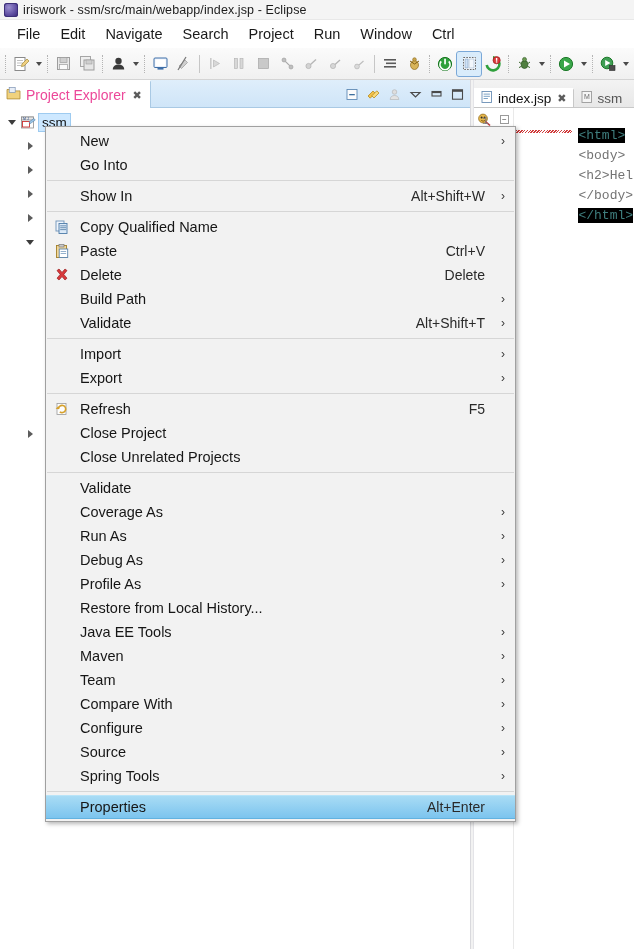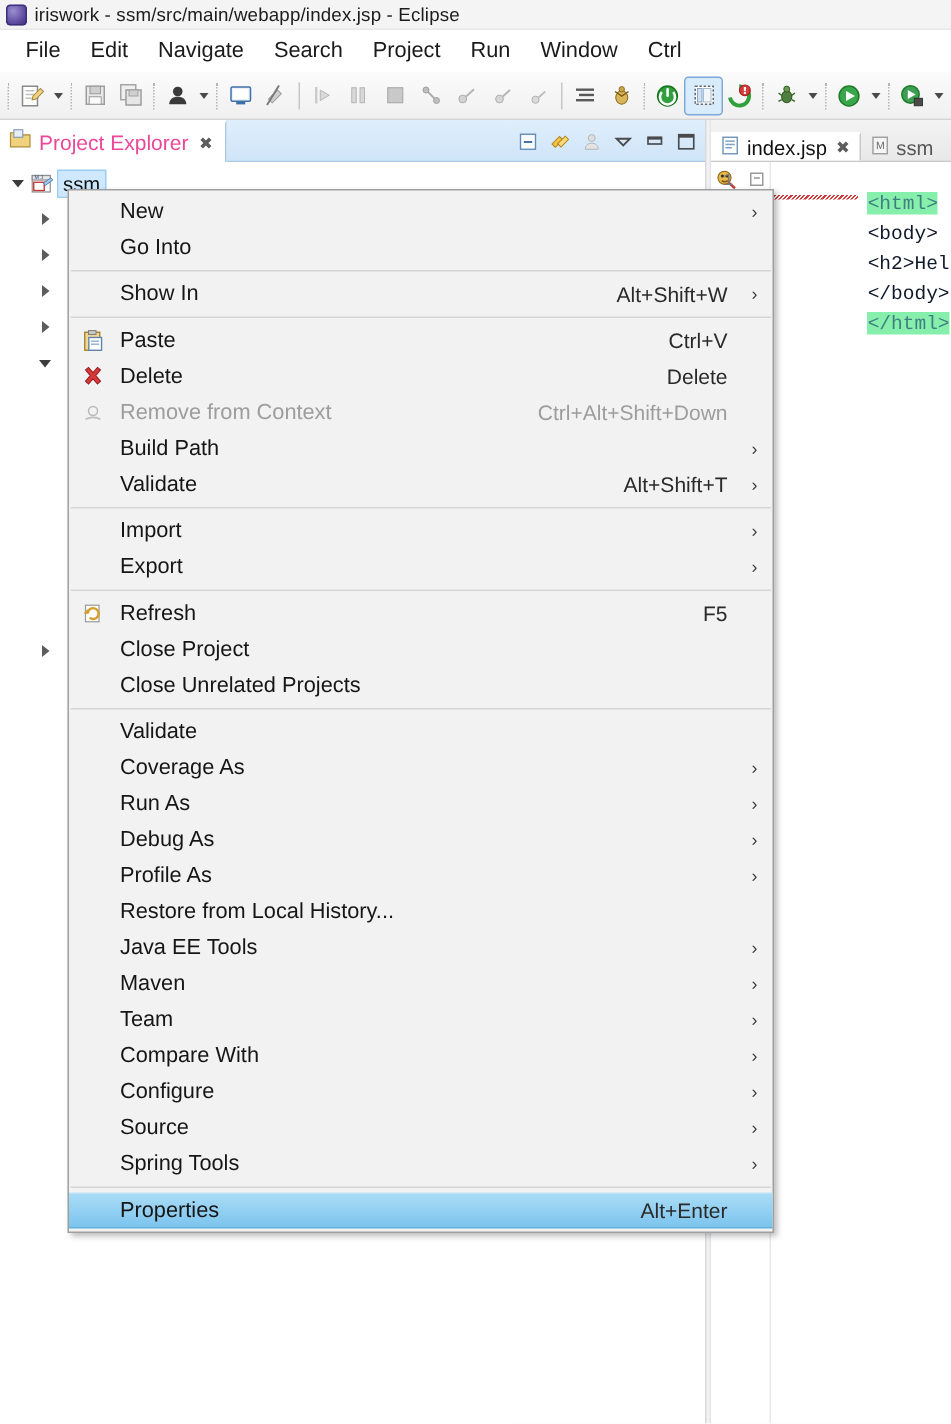--- a/index.html
+++ b/index.html
@@ -150,22 +150,22 @@
     position: relative; width: 160px; height: 841px; background: #fff;
     font-family: "Liberation Mono", monospace; font-size: 13px;
   }
   .ruler {
     position: absolute; left: 0; top: 0; width: 40px; height: 841px;
     background: #ffffff; border-right: 1px solid #e9e9e9;
   }
   .code-line {
     position: absolute; left: 42px; white-space: pre; color: #1d1d1d;
   }
-  .tag { color: #0f172a; }
-  .tag-sel { background: #86efac; color: #3f7f7f; margin-top: 16px; }
+  .tag { color: #737373; }
+  .tag-sel { background: #000000; color: #3f7f7f; margin-top: 16px; }
   .lineno { position: absolute; left: 8px; color: #787878; font-size: 11.5px; }
   .fold {
     position: absolute; left: 26px; width: 9px; height: 9px;
     border: 1px solid #9a9a9a; background: #fff; font-size: 8px;
     line-height: 7px; text-align: center; color: #444;
   }
   .mark-icon { position: absolute; left: 3px; width: 15px; height: 15px; }
   .squiggle {
     position: absolute; height: 3px;
     background: repeating-linear-gradient(135deg, #d03a3a 0 1px, transparent 1px 2px);
@@ -558,20 +558,34 @@
     </div>
     <div class="mi-sep"></div>
     <div class="mi">
       <span class="mi-label">Show In</span>
       <span class="mi-accel">Alt+Shift+W</span>
       <span class="mi-sub">›</span>
     </div>
     <div class="mi-sep"></div>
 
 
+    <div class="mi">
+      <span class="mi-icon">
+        <svg width="16" height="16" viewBox="0 0 16 16">
+          <rect x="2" y="2" width="8" height="10" fill="#eef4fb" stroke="#6f93b8" stroke-width=".9"></rect>
+          <rect x="5" y="4.5" width="8" height="10" fill="#dbe9f7" stroke="#4d7ba8" stroke-width=".9"></rect>
+          <rect x="6.2" y="6.4" width="6" height=".9" fill="#5f86ac"></rect>
+          <rect x="6.2" y="8.3" width="6" height=".9" fill="#5f86ac"></rect>
+          <rect x="6.2" y="10.2" width="6" height=".9" fill="#5f86ac"></rect>
+        </svg>
+      </span>
+      <span class="mi-label">Copy Qualified Name</span>
+      <span class="mi-accel"></span>
+      <span class="mi-sub empty">›</span>
+    </div>
 
     <div class="mi">
       <span class="mi-icon">
         <svg width="16" height="16" viewBox="0 0 16 16">
           <rect x="2.5" y="2.5" width="10" height="12" fill="#f2d79a" stroke="#a37f26" stroke-width=".9"></rect>
           <rect x="5" y="1.4" width="5" height="2.6" fill="#c9c9c9" stroke="#7d7d7d" stroke-width=".7"></rect>
           <rect x="5.2" y="6" width="8.5" height="8.5" fill="#ffffff" stroke="#5b84ac" stroke-width=".9"></rect>
           <rect x="6.6" y="8" width="5.5" height=".9" fill="#88a9c8"></rect>
           <rect x="6.6" y="10" width="5.5" height=".9" fill="#88a9c8"></rect>
         </svg>
@@ -585,31 +599,20 @@
       <span class="mi-icon">
         <svg width="16" height="16" viewBox="0 0 16 16">
           <path d="M3 3.6 L5 2 L8 5.4 L11 2 L13 3.6 L9.8 7.4 L13 11.2 L11 13 L8 9.6 L5 13 L3 11.2 L6.2 7.4z" fill="#d8393b" stroke="#9b1f21" stroke-width=".7"></path>
         </svg>
       </span>
       <span class="mi-label">Delete</span>
       <span class="mi-accel">Delete</span>
       <span class="mi-sub empty">›</span>
     </div>
 
-    <div class="mi disabled">
-      <span class="mi-icon">
-        <svg width="16" height="16" viewBox="0 0 16 16">
-          <circle cx="8" cy="7" r="3" fill="none" stroke="#b9b9b9" stroke-width="1"></circle>
-          <path d="M3 12.5 q5 -2.5 10 0" stroke="#bdbdbd" stroke-width="1" fill="none"></path>
-        </svg>
-      </span>
-      <span class="mi-label">Remove from Context</span>
-      <span class="mi-accel">Ctrl+Alt+Shift+Down</span>
-      <span class="mi-sub empty">›</span>
-    </div>
 
     <div class="mi">
       <span class="mi-label">Build Path</span>
       <span class="mi-accel"></span>
       <span class="mi-sub">›</span>
     </div>
     <div class="mi">
       <span class="mi-label">Validate</span>
       <span class="mi-accel">Alt+Shift+T</span>
       <span class="mi-sub">›</span>

